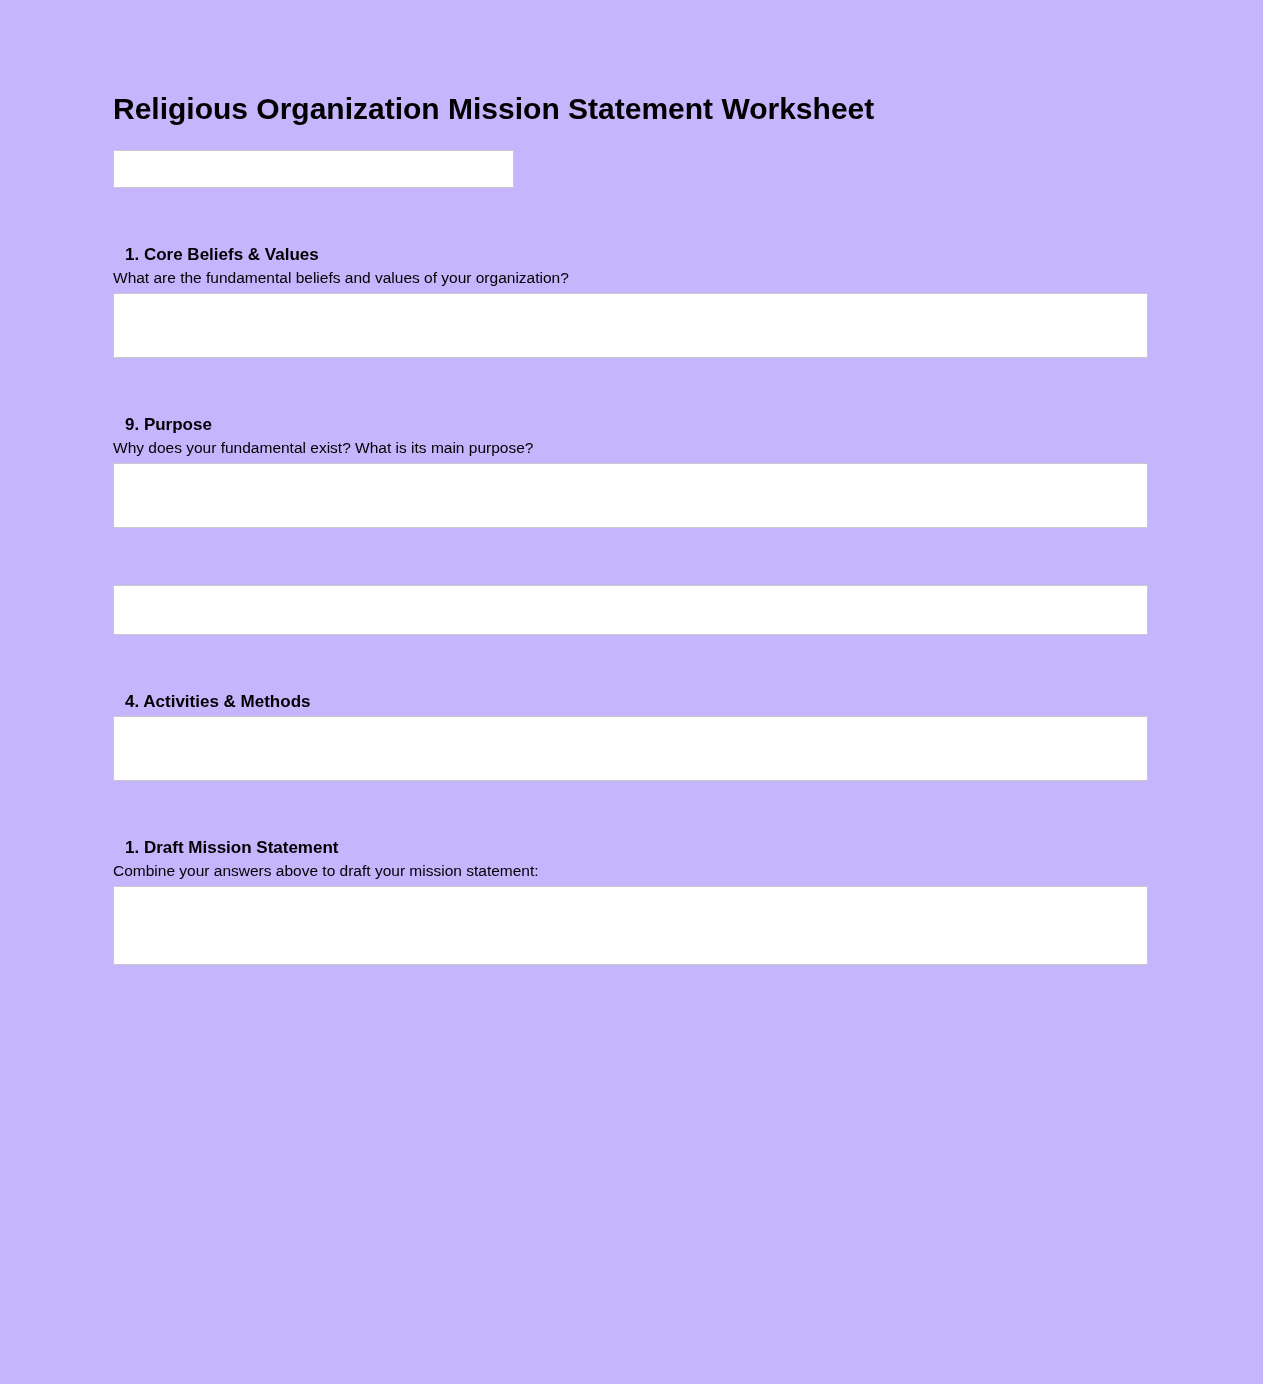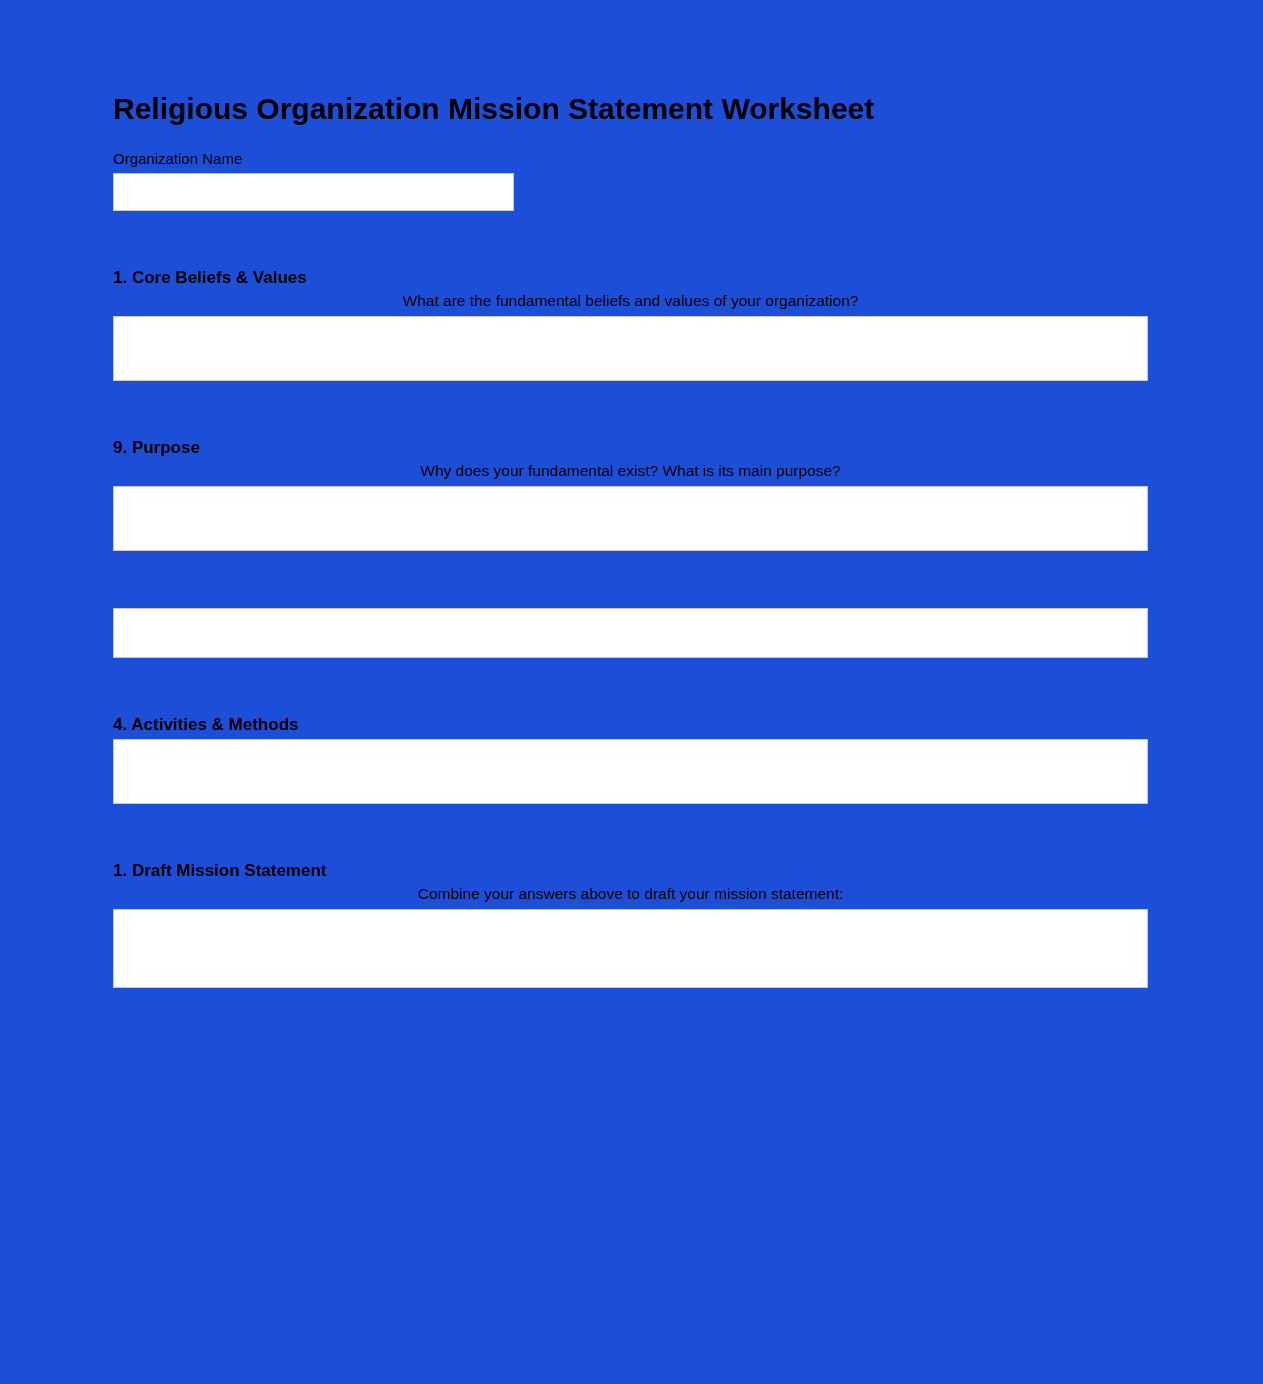--- a/index.html
+++ b/index.html
@@ -6,21 +6,21 @@
   html, body {
     margin: 0;
     padding: 0;
     background: #ffffff;
     color: #000000;
     font-family: "Liberation Sans", "DejaVu Sans", sans-serif;
   }
   .page {
     width: 1263px;
     min-height: 1384px;
-    background: #1d4ed8;
+    background: #c4b5fd;
   }
   .container {
     padding: 92px 115px 120px 113px;
   }
   h1.page-title {
     font-size: 30px;
     line-height: 33px;
     font-weight: bold;
     margin: 0 0 25px 0;
     letter-spacing: 0;
@@ -43,27 +43,26 @@
     outline: none;
     border-radius: 0;
   }
   .section {
     margin-top: 57px;
   }
   .section-heading {
     font-size: 17px;
     line-height: 20px;
     font-weight: bold;
-    margin: 0 0 4px 0;
+    margin: 0 0 4px 12px;
   }
   .section-question {
     font-size: 15.5px;
     line-height: 18px;
     margin: 0 0 6px 0;
-    text-align: center;
   }
   .answer-box {
     display: block;
     width: 100%;
     border: 1px solid #c9c9c9;
     background: #ffffff;
     resize: none;
     outline: none;
     font-family: "Liberation Sans", "DejaVu Sans", sans-serif;
     font-size: 15px;
@@ -76,21 +75,20 @@
   .answer-box.h-lg { height: 79px; }
 </style>
 </head>
 <body>
 
 <div class="page">
   <div class="container">
 
     <h1 class="page-title">Religious Organization Mission Statement Worksheet</h1>
 
-    <label class="org-label">Organization Name</label>
     <input class="org-input" type="text" value="" style="">
 
     <div class="section">
       <h2 class="section-heading">1. Core Beliefs &amp; Values</h2>
       <p class="section-question">What are the fundamental beliefs and values of your organization?</p>
       <textarea class="answer-box h-md" style=""></textarea>
     </div>
 
     <div class="section">
       <h2 class="section-heading">9. Purpose</h2>

